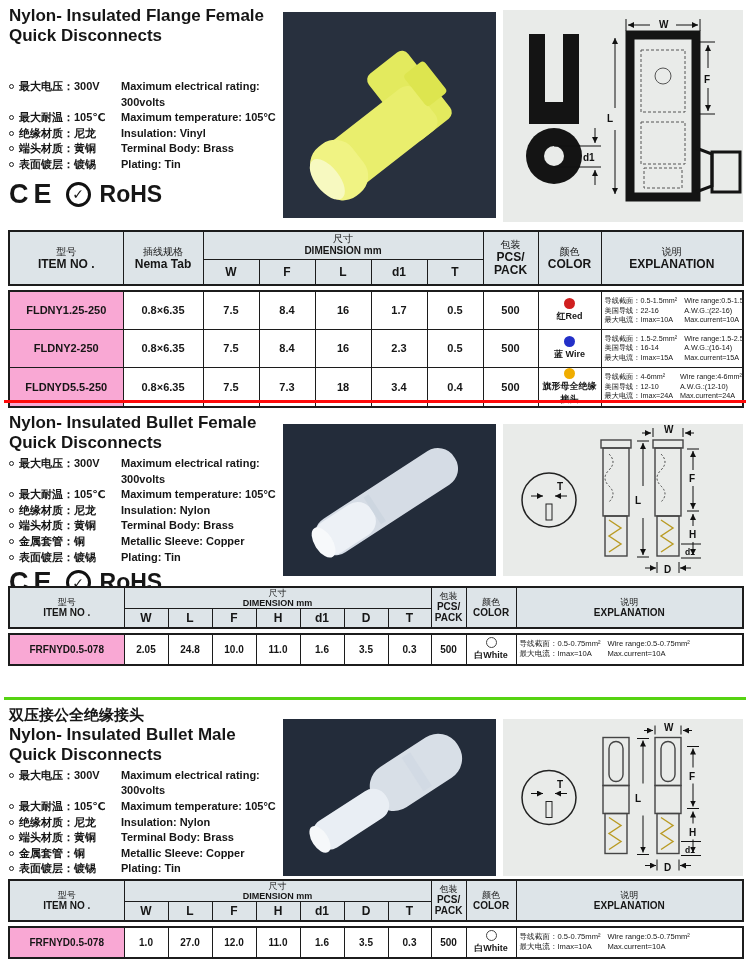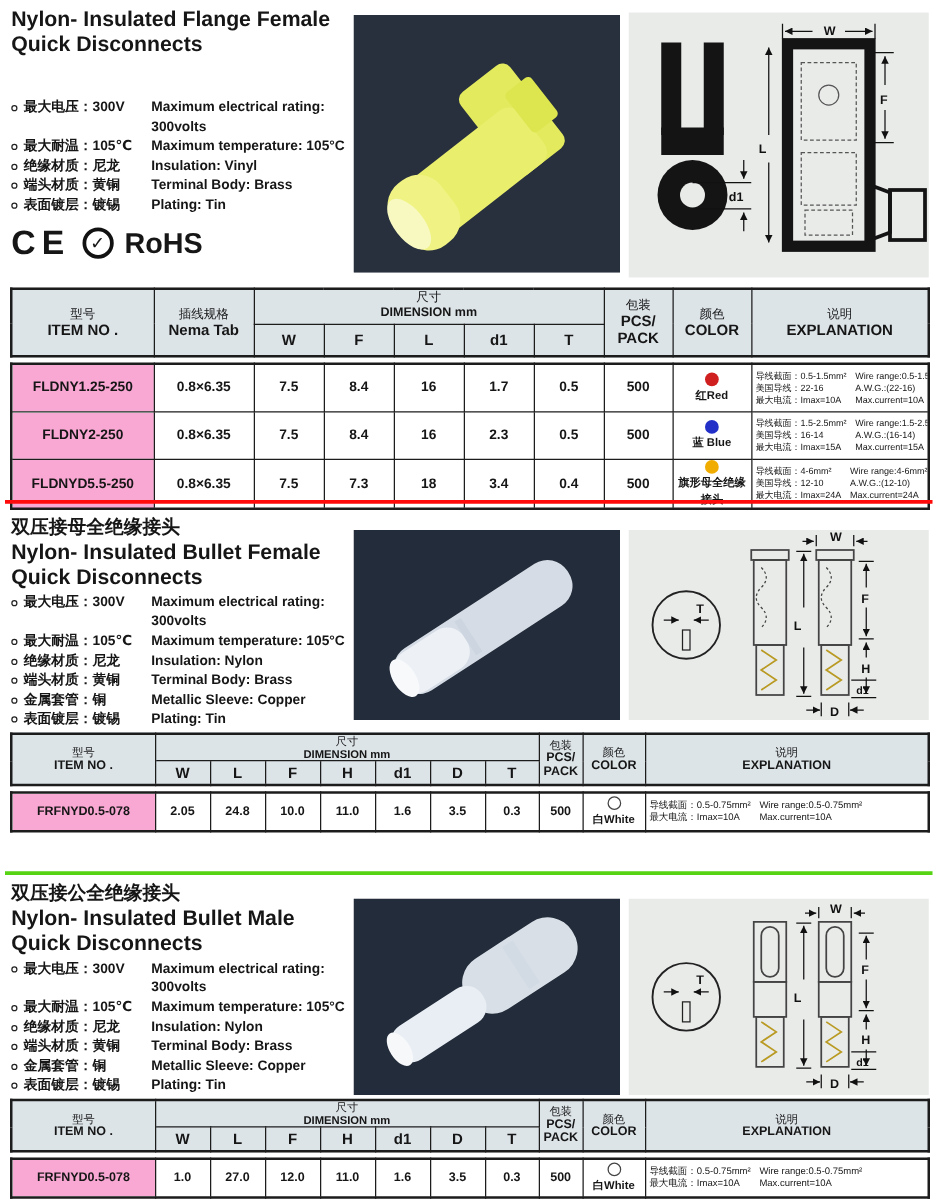--- a/index.html
+++ b/index.html
@@ -256,21 +256,21 @@
           <td class="item">FLDNY2-250</td>
           <td>0.8×6.35</td>
           <td>7.5</td>
           <td>8.4</td>
           <td>16</td>
           <td>2.3</td>
           <td>0.5</td>
           <td>500</td>
           <td class="colorcell">
                 <span class="dot" style="background: rgb(35, 48, 200);"></span>
-                <div class="clabel">蓝 Blue</div>
+                <div class="clabel">蓝 Wire</div>
               </td>
           <td class="explcell">
                 <div class="expl">
                   <div class="col">
                     <div>导线截面：1.5-2.5mm²</div>
                     <div>美国导线：16-14</div>
                     <div>最大电流：Imax=15A</div>
                   </div>
                   <div class="col">
                     <div>Wire range:1.5-2.5mm²</div>
@@ -309,21 +309,20 @@
               </td>
         </tr>
       </tbody>
         </table>
     </div>
     <div class="divider" style="background: rgb(255, 11, 11);"></div>
   </div>
 
   <div class="section" id="sec2">
     <div class="info" style="top:9px;">
-      <div class="title-zh">双压接母全绝缘接头</div>
       <div class="title-en">Nylon- Insulated Bullet Female</div>
       <div class="title-en">Quick Disconnects</div>
       <div class="specs" style="margin-top:3px;">
         <div class="spec">
             <span class="bullet"></span>
             <span class="zh">最大电压：300V</span>
             <span class="en">Maximum electrical rating: 300volts</span>
           </div>
         <div class="spec">
             <span class="bullet"></span>

